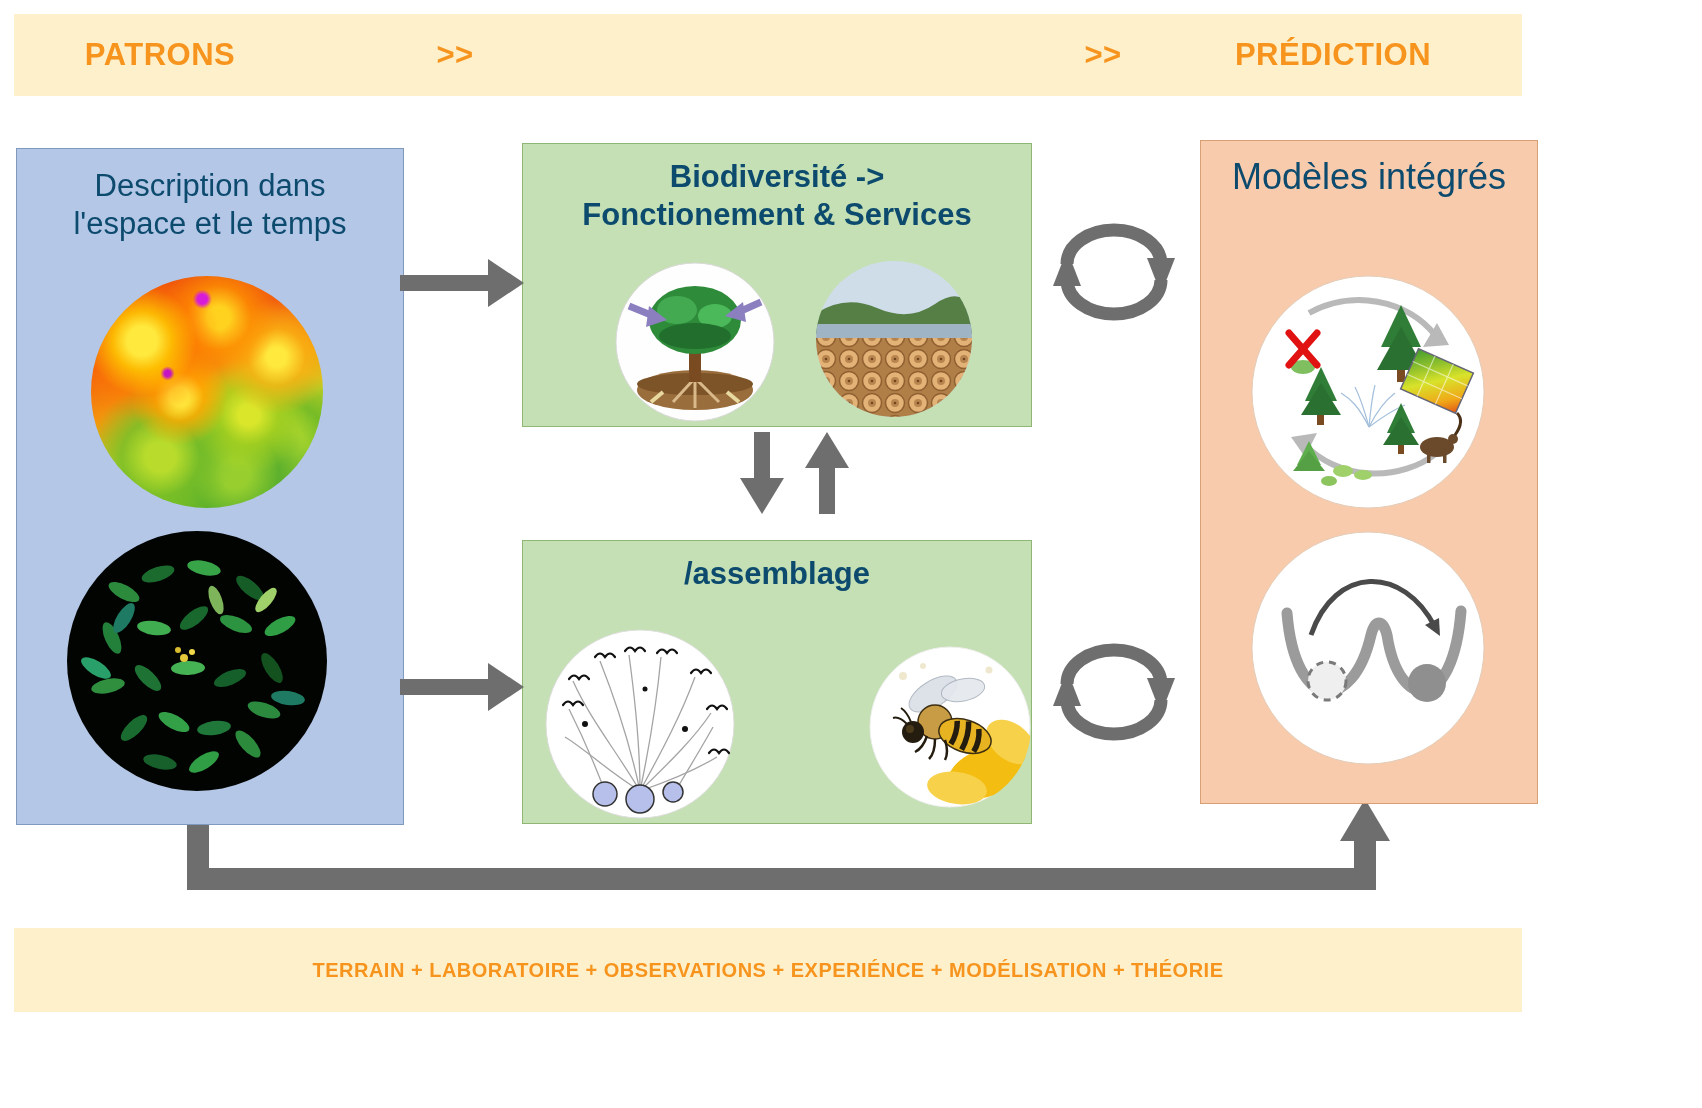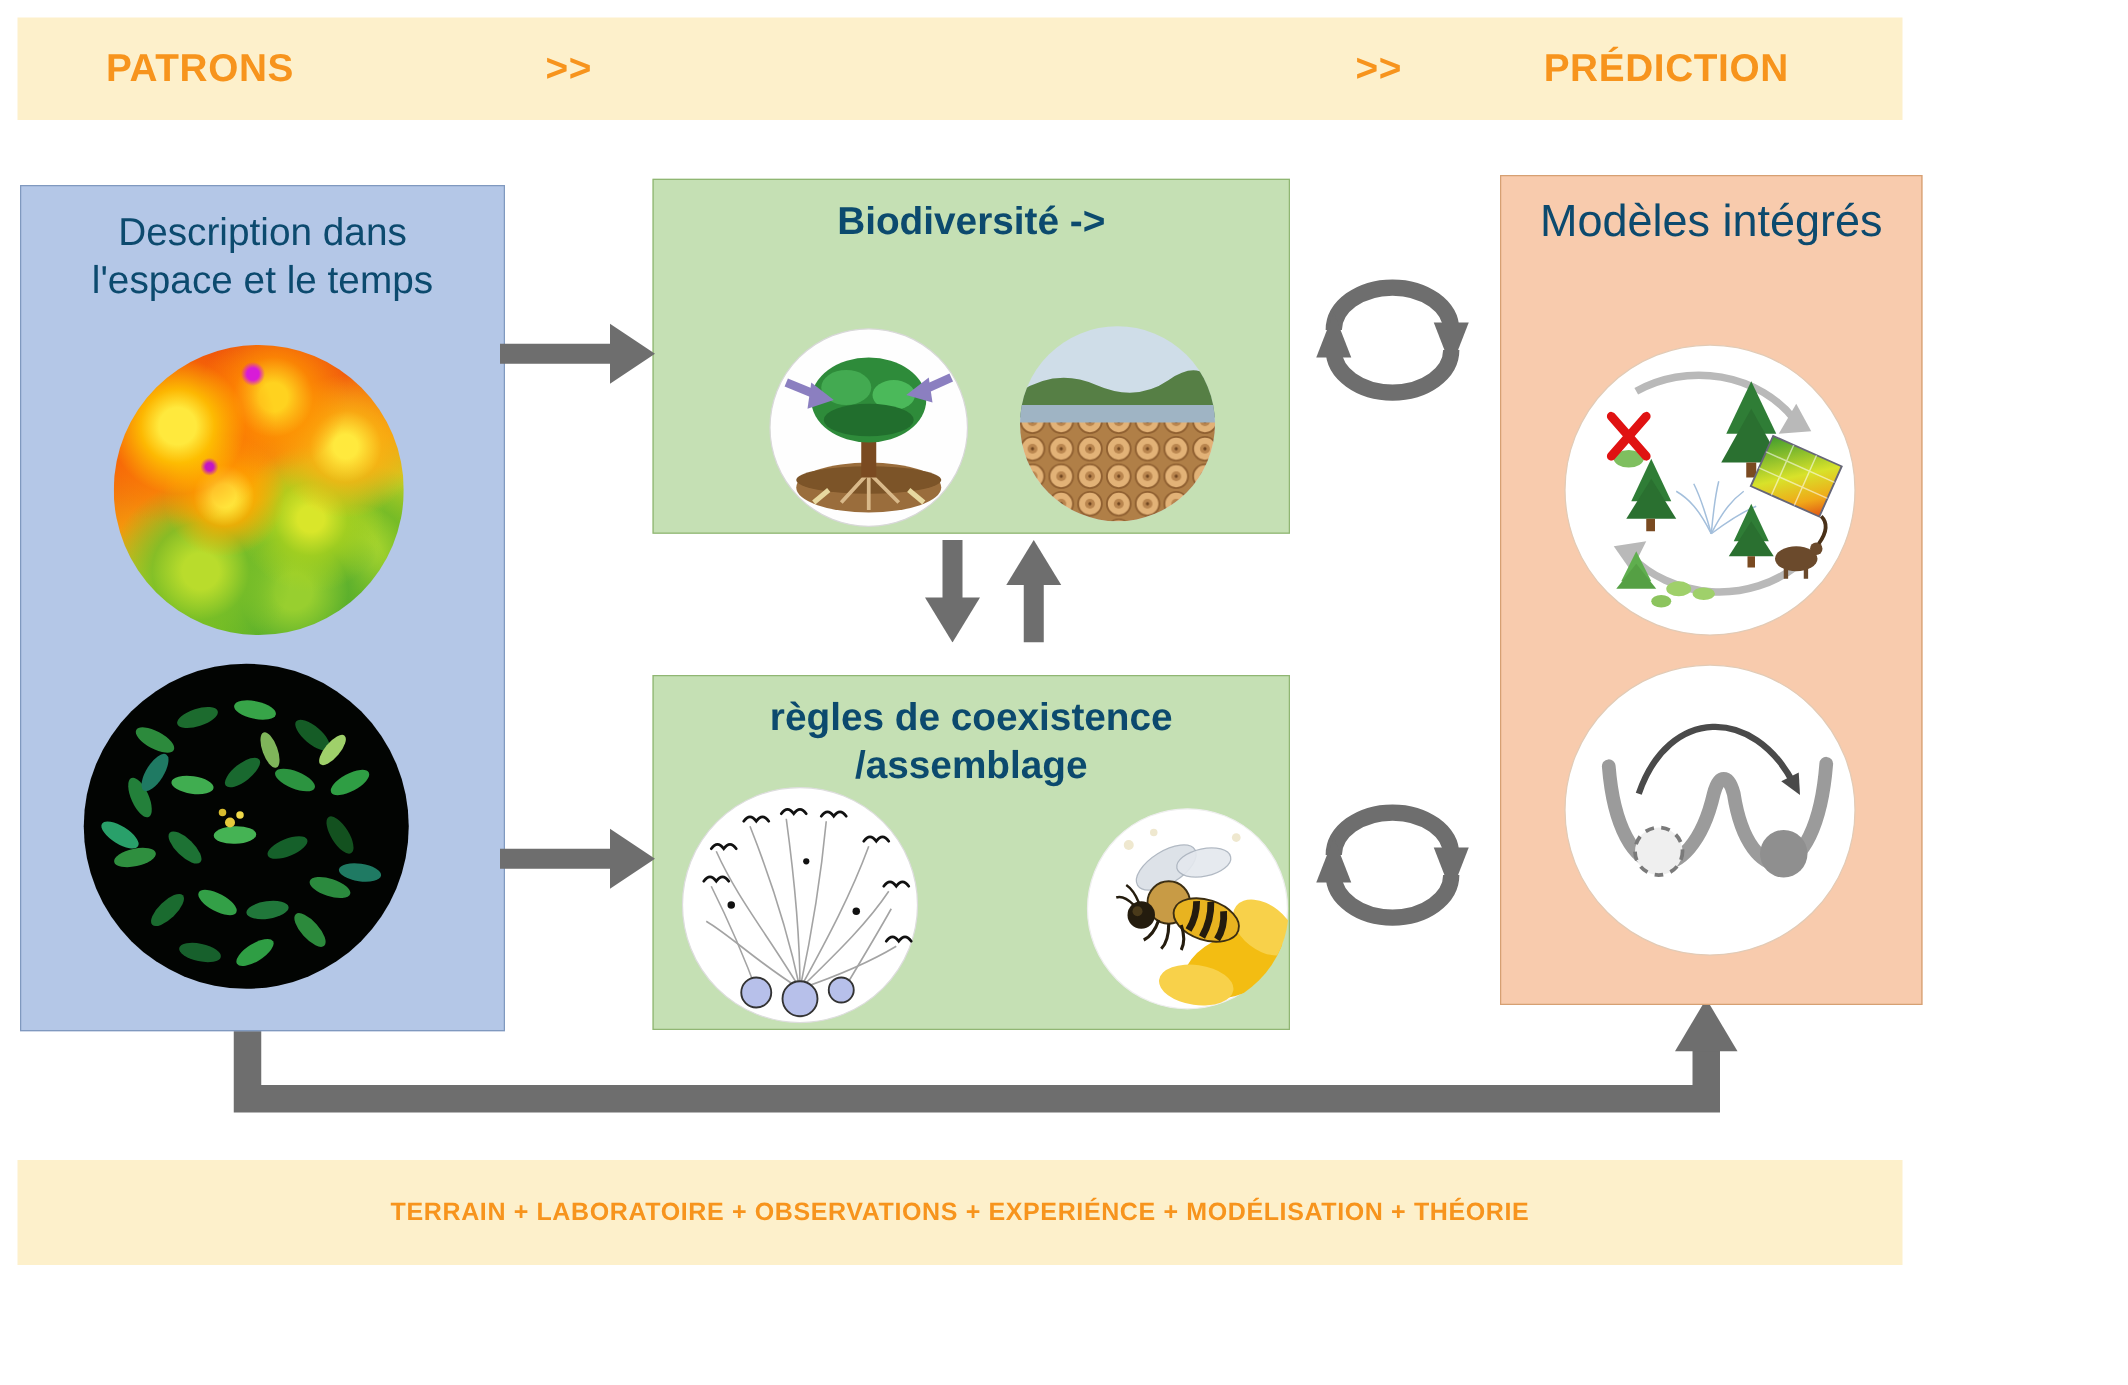--- a/index.html
+++ b/index.html
@@ -119,20 +119,21 @@
       <ellipse rx="15" ry="6" fill="#9fd06a" transform="translate(200 70) rotate(-50)"></ellipse>
       <circle cx="118" cy="128" r="4" fill="#e5c93c"></circle>
       <circle cx="126" cy="122" r="3" fill="#f0d94a"></circle>
       <circle cx="112" cy="120" r="3" fill="#d8bc2f"></circle>
     </g>
   </svg>
 
   <div class="box box-bef">
     <div class="box-title">
       <span class="t-line">Biodiversité -&gt;</span>
+      <span class="t-line">Fonctionement &amp; Services</span>
     </div>
   </div>
 
   <svg class="img-circle" style="left:615px;top:262px" width="160" height="160" viewBox="0 0 160 160">
     <circle cx="80" cy="80" r="79" fill="#fefefe" stroke="#d8d8d8"></circle>
     <ellipse cx="80" cy="128" rx="58" ry="20" fill="#9a6d3c"></ellipse>
     <ellipse cx="80" cy="122" rx="58" ry="11" fill="#7c5428"></ellipse>
     <path d="M80 116 L58 140 M80 116 L80 146 M80 116 L104 140" stroke="#d9b98a" stroke-width="3" fill="none"></path>
     <path d="M74 120 L74 84 L86 84 L86 120 Z" fill="#7a4a21"></path>
     <ellipse cx="80" cy="58" rx="46" ry="34" fill="#2e8b3a"></ellipse>
@@ -162,21 +163,20 @@
     <g clip-path="url(#clipLogs)">
       <rect width="158" height="158" fill="#cfdde8"></rect>
       <path d="M0 54 Q 30 34 62 48 T 120 44 T 158 50 L158 74 L0 74 Z" fill="#567f45"></path>
       <rect y="64" width="158" height="16" fill="#9fb4c4"></rect>
       <rect y="78" width="158" height="80" fill="url(#logpat)"></rect>
     </g>
   </svg>
 
   <div class="box box-inter">
     <div class="box-title">
-      <span class="t-line">règles de coexistence</span>
       <span class="t-line">/assemblage</span>
     </div>
   </div>
 
   <svg class="img-circle" style="left:545px;top:629px" width="190" height="190" viewBox="0 0 190 190">
     <circle cx="95" cy="95" r="94" fill="#ffffff" stroke="#dddddd"></circle>
     <g stroke="#9a9a9a" stroke-width="1.3" fill="none" opacity="0.9">
       <path d="M95 162 C 70 120, 45 90, 28 52"></path>
       <path d="M95 162 C 85 115, 70 70, 55 32"></path>
       <path d="M95 162 C 95 115, 90 70, 84 26"></path>

